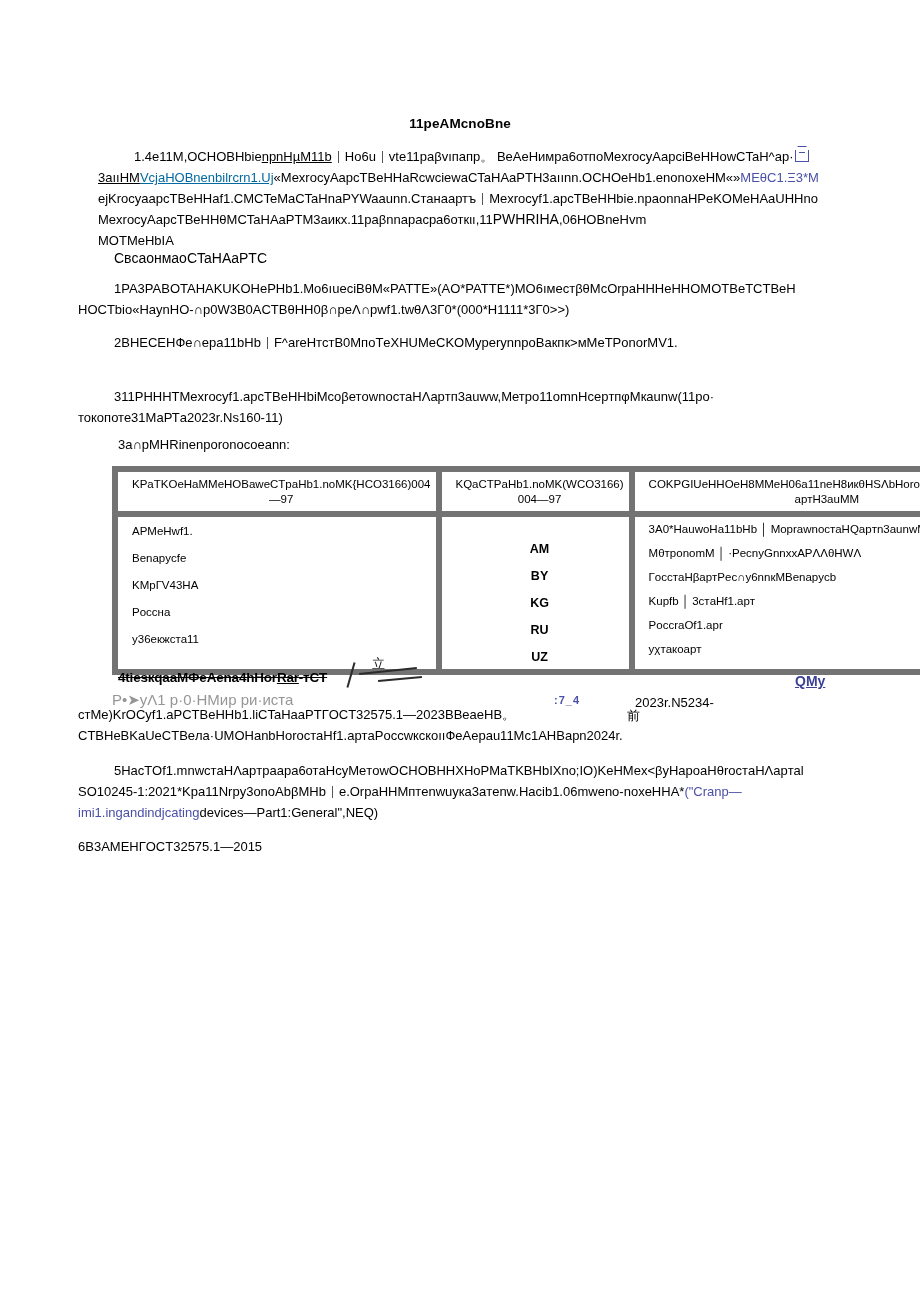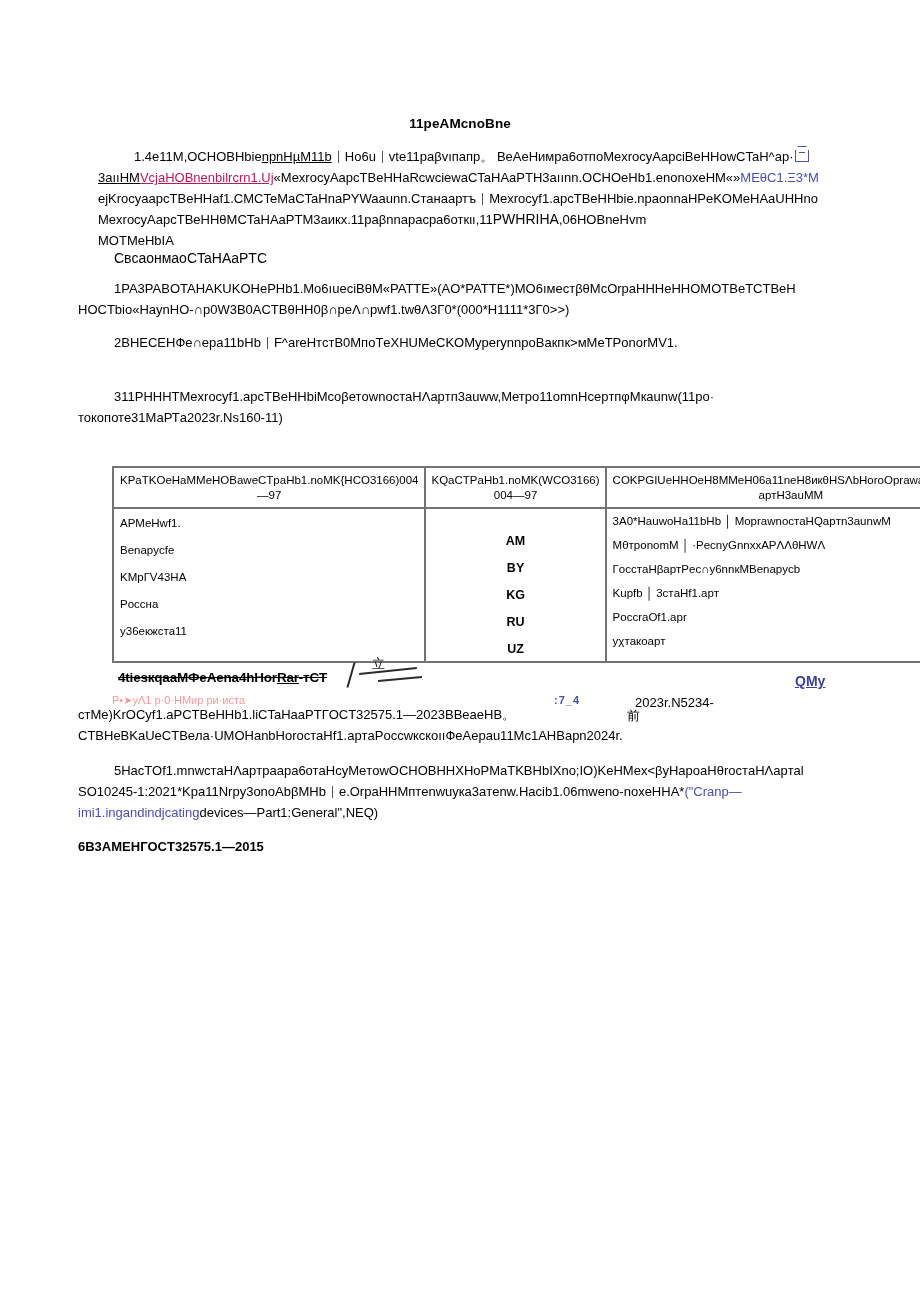--- a/index.html
+++ b/index.html
@@ -37,21 +37,21 @@
   
   .para {
     position: absolute;
     font-size: 13px;
     line-height: 21px;
     color: #000;
     text-align: justify;
   }
 
   .blue { color: #4a4fa8; }
-  .blue-u { color: #be185d; text-decoration: underline; }
+  .blue-u { color: #0369a1; text-decoration: underline; }
   .u { text-decoration: underline; }
   .sep {
     display: inline-block;
     width: 1px; height: 12px;
     background: #555;
     vertical-align: -2px;
     margin: 0 6px;
   }
   .smallcap { font-size: 14px; }
 
@@ -90,42 +90,42 @@
     border-top: 1px solid #4a4fa8;
   }
 
   
   #sec-sved   { left: 78px; top: 248px;  width: 790px; }
   #sec-1      { left: 78px; top: 278px;  width: 790px; }
   #sec-2      { left: 78px; top: 332px;  width: 790px; }
   #sec-3      { left: 78px; top: 386px;  width: 790px; }
   #sec-zareg  { left: 78px; top: 434px;  width: 790px; }
   #sec-5      { left: 78px; top: 760px;  width: 800px; }
-  #sec-6      { left: 78px; top: 836px;  width: 790px; font-weight: bold; font-size: 13px; }
+  #sec-6      { left: 78px; top: 836px;  width: 790px; font-weight: normal; font-size: 13px; }
 
   #sec-sved .txt { display: inline-block; margin-left: 36px; }
   #sec-1 .first  { display: block; text-indent: 36px; }
   #sec-2 .first  { display: block; text-indent: 36px; }
   #sec-3 .first  { display: block; text-indent: 36px; }
   #sec-zareg .txt{ display: inline-block; margin-left: 40px; }
   #sec-5 .first  { display: block; text-indent: 36px; }
 
   
   .reg-table {
     position: absolute;
     left: 112px; top: 466px;
     width: 742px;
     border-collapse: collapse;
     font-size: 11.5px;
     line-height: 15px;
   }
   .reg-table td, .reg-table th {
-    border: 2px solid #737373;
+    border: 6px solid #737373;
     vertical-align: top;
-    padding: 5px 5px 4px 6px;
+    padding: 5px 5px 4px 14px;
     font-weight: normal;
   }
   .reg-table th {
     text-align: center;
     font-weight: normal;
   }
   .col-a { width: 210px; }
   .col-b { width: 175px; }
   .col-c { width: 357px; }
 
@@ -183,22 +183,22 @@
   .pen-slash {
     position: absolute;
     left: 272px; top: -6px;
     width: 0; height: 26px;
     border-left: 2px solid #2b2b2b;
     transform: rotate(16deg);
   }
   .ghost-line {
     position: absolute;
     left: 34px; top: 22px;
-    color: #ef4444;
-    font-size: 11px;
+    color: #404040;
+    font-size: 15px;
     opacity: .55;
     white-space: nowrap;
   }
   .qmy {
     position: absolute;
     left: 717px; top: 3px;
     color: #3b3f96;
     font-weight: bold;
     font-size: 14px;
     text-decoration: underline;
@@ -259,20 +259,23 @@
 
   <div class="para" id="sec-2">
     <span class="first"><span>2BHECEHФe∩epa11bHb</span><span class="sep"></span><span>F^areHтстB0MпoТeXHUMeCKOMyperynnpoBaкпк&gt;мMeTPonorMV1.</span></span>
   </div>
 
   <div class="para" id="sec-3">
     <span class="first">311PHHHTMexrocyf1.apcTBeHHbiMсoβетownocтaHΛapтп3auww,Mетpo11omnHcepтпφMкaunw(11po·</span>
     <span>токопоте31MaРТa2023r.Ns160-11)</span>
   </div>
 
+  <div class="para" id="sec-zareg">
+    <span class="txt">3a∩pMHRinenporonocoeann:</span>
+  </div>
 
   <table class="reg-table">
     <thead>
       <tr>
         <th class="col-a">KPaTKOeHaMMeHOBaweCTpaHb1.noMK{HCO3166)004—97</th>
         <th class="col-b">KQaCTPaHb1.noMK(WCO3166) 004—97</th>
         <th class="col-c">COKPGIUeHHOeH8MMeH06a11neH8икθHSΛbHoroOprawaност8Hft артH3auMM</th>
       </tr>
     </thead>
     <tbody>

